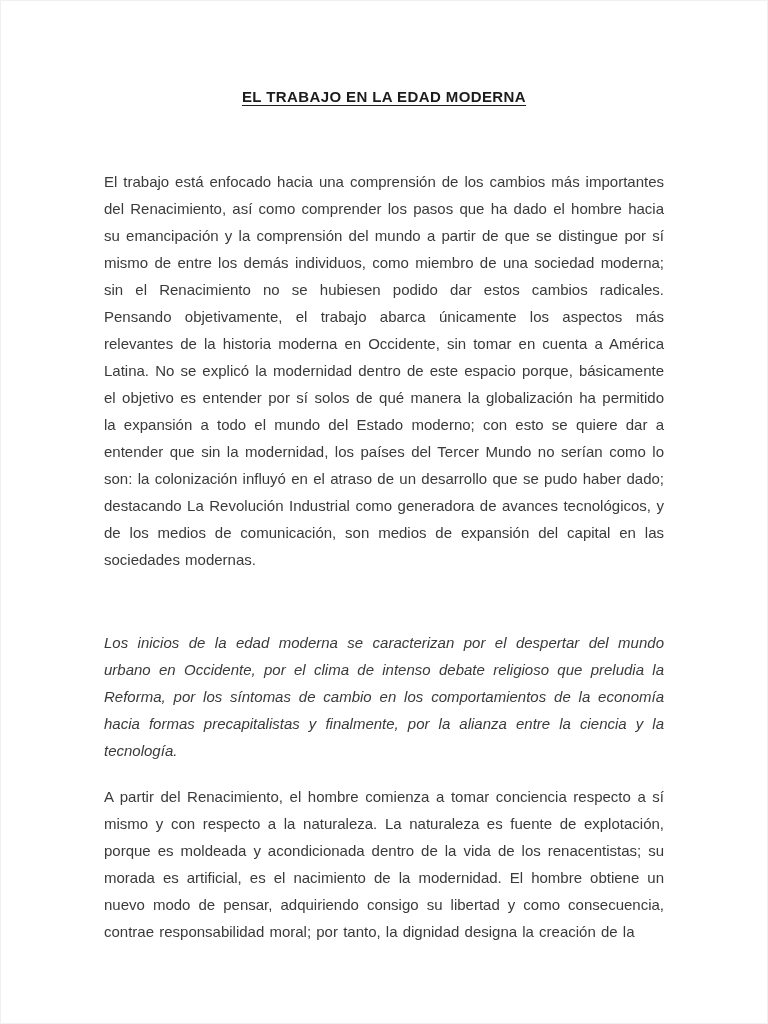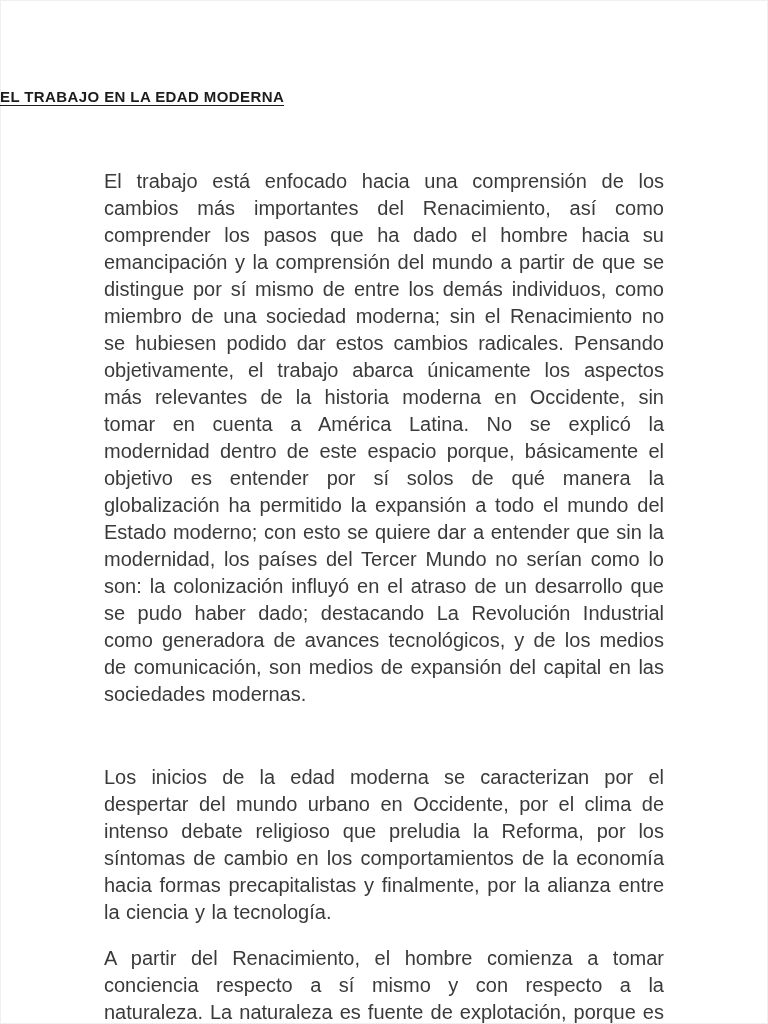--- a/index.html
+++ b/index.html
@@ -16,43 +16,43 @@
     width: 768px;
     height: 1024px;
     background: #ffffff;
     box-shadow: inset 0 0 0 1px #f0f0f0;
     font-family: "Liberation Sans", "DejaVu Sans", sans-serif;
     color: #3a3a3a;
   }
 
   .doc-title {
     padding-top: 88px;
-    text-align: left;
+    text-align: center;
     font-size: 15px;
     font-weight: bold;
     letter-spacing: 0.4px;
     color: #1c1c1c;
     text-decoration: underline;
     text-underline-offset: 3px;
   }
 
   .doc-body {
     padding: 0 104px;
   }
 
   .doc-body p {
-    font-size: 20px;
+    font-size: 15px;
     line-height: 27px;
     text-align: justify;
     color: #3a3a3a;
     word-spacing: 1px;
   }
 
   .para-1 { margin-top: 63px; }
-  .para-2 { margin-top: 56px; }
+  .para-2 { margin-top: 56px; font-style: italic; }
   .para-3 { margin-top: 19px; }
 </style>
 </head>
 <body>
 
 <div class="page">
 
   <h1 class="doc-title">EL TRABAJO EN LA EDAD MODERNA</h1>
 
   <div class="doc-body">

